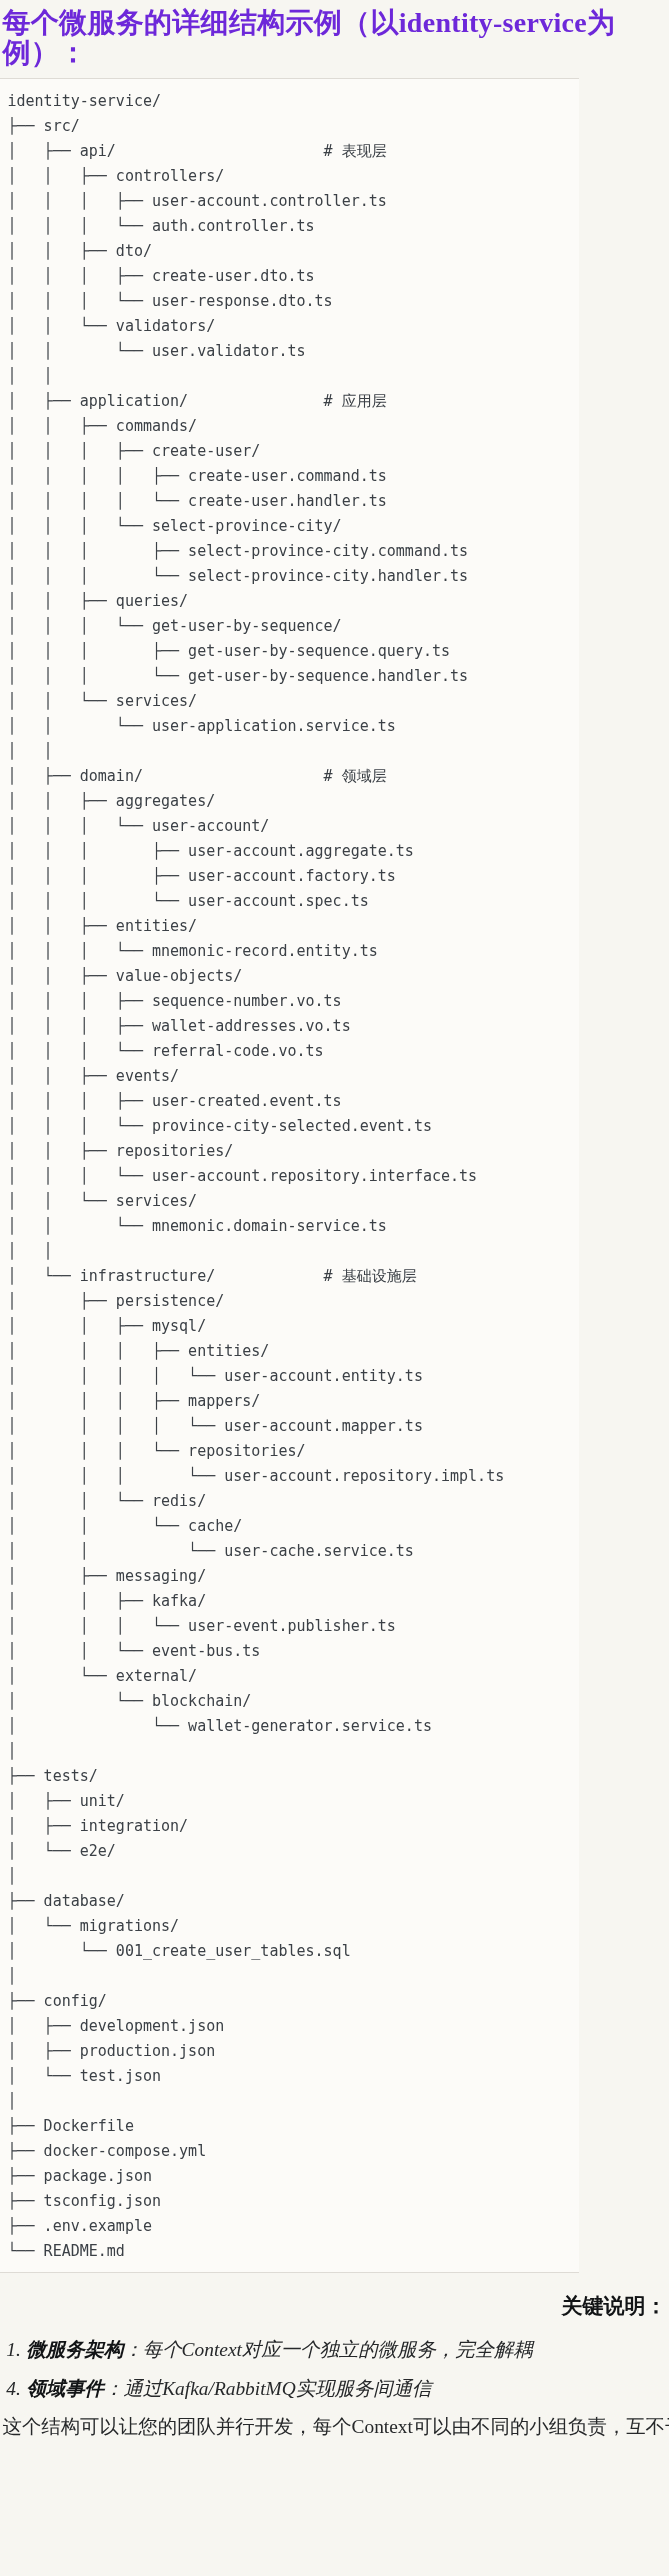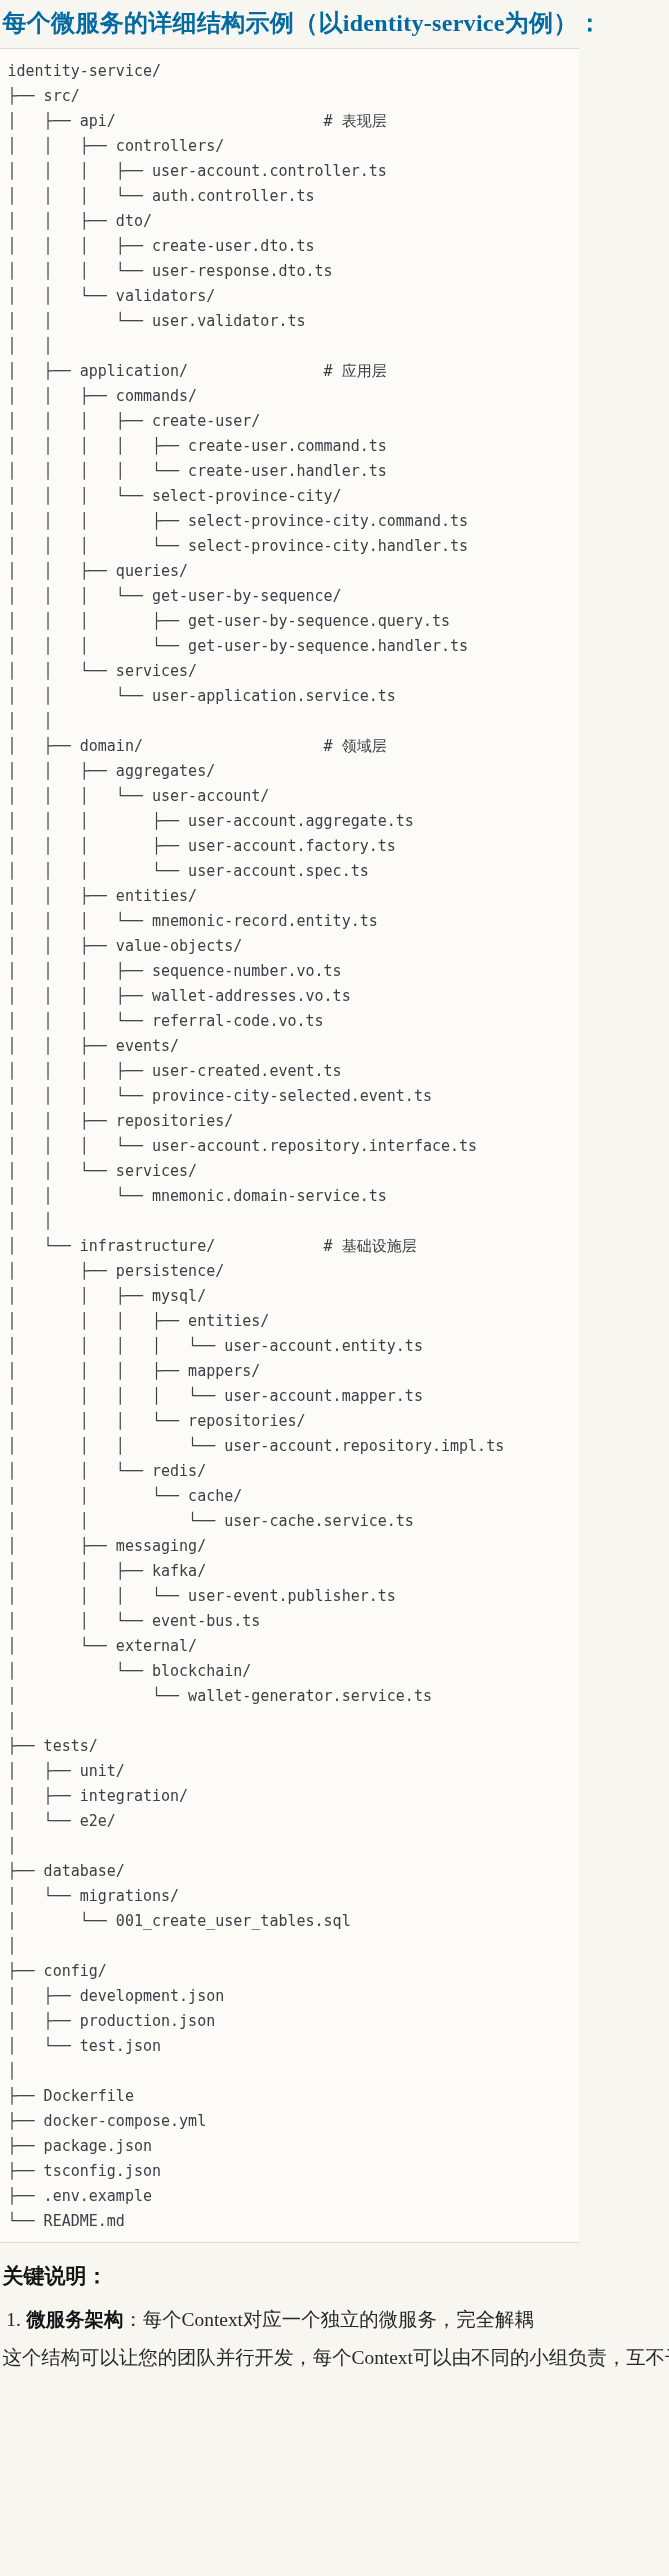--- a/index.html
+++ b/index.html
@@ -11,24 +11,24 @@
     width: 669px;
     height: 2576px;
     overflow: hidden;
     font-family: "Liberation Serif", "DejaVu Serif", serif;
     color: #26282a;
   }
   .page {
     padding: 7.5px 2.5px 0 2.5px;
   }
   .doc-title {
-    font-size: 24px;
+    font-size: 28px;
     line-height: 30px;
     font-weight: bold;
-    color: #0369a1;
+    color: #6d28d9;
     letter-spacing: 0.3px;
   }
   .code-block {
     margin: 10px -2.5px 0 -2.5px;
     background: #fcfbf8;
     border-top: 0.6px solid #dedbd5;
     border-bottom: 0.6px solid #dedbd5;
     padding: 10px 0 8.8px 7.5px;
     box-sizing: border-box;
     width: 579px;
@@ -41,27 +41,29 @@
     line-height: 25px;
     color: #3b4046;
     white-space: pre;
   }
   .notes-heading {
     margin: 20px 0 2.5px 0;
     font-size: 21px;
     line-height: 27.5px;
     font-weight: bold;
     color: #121416;
+    text-align: right;
   }
   .note-item {
     margin-top: 18px;
     padding-left: 3.8px;
     font-size: 19.4px;
     line-height: 21px;
     white-space: nowrap;
+    font-style: italic;
   }
   .note-item .num {
     margin-right: 5.6px;
     color: #26282a;
   }
   .note-item .label {
     font-weight: bold;
     color: #121416;
     font-family: "Liberation Sans", "DejaVu Sans", sans-serif;
   }
@@ -177,19 +179,22 @@
   </div>
 
   <div class="notes-heading">关键说明：</div>
 
   <div class="note-item">
     <span class="num">1.</span><span class="label">微服务架构</span><span class="colon">：</span><span class="text">每个Context对应一个独立的微服务，完全解耦</span>
   </div>
 
 
 
+  <div class="note-item">
+    <span class="num">4.</span><span class="label">领域事件</span><span class="colon">：</span><span class="text">通过Kafka/RabbitMQ实现服务间通信</span>
+  </div>
 
 
 
   <div class="closing">这个结构可以让您的团队并行开发，每个Context可以由不同的小组负责，互不干扰。</div>
 
 </div>
 
 
 </body></html>

